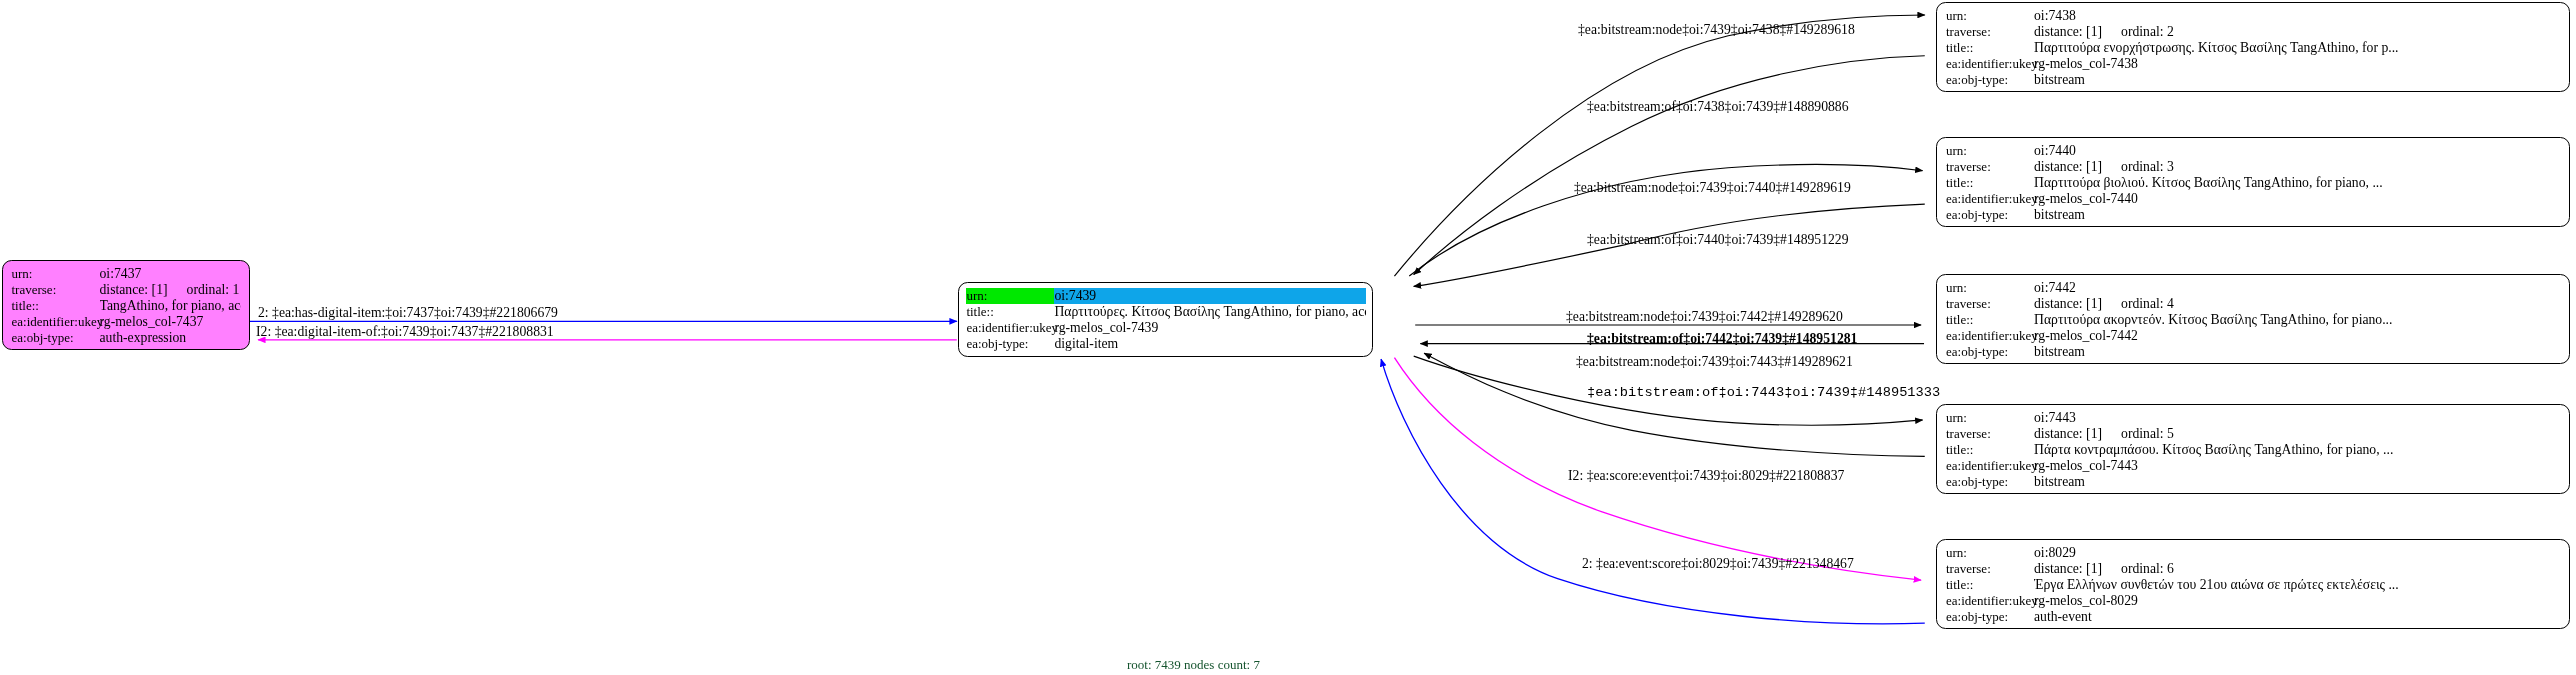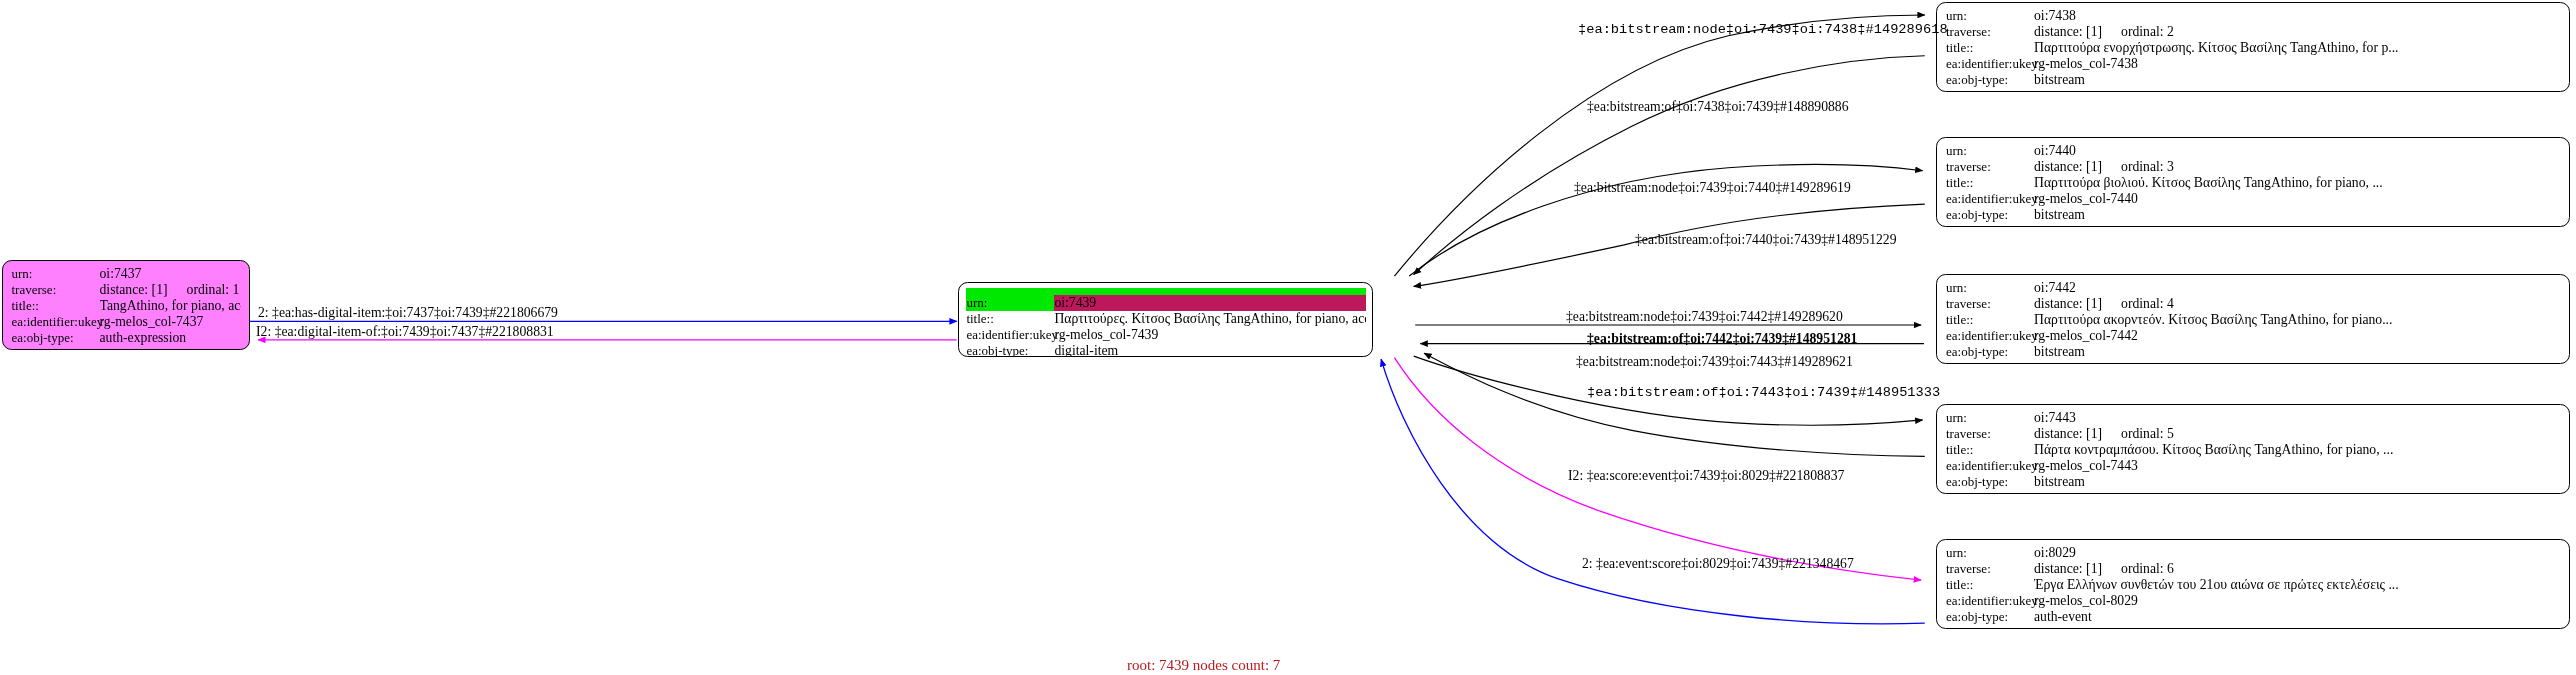--- a/index.html
+++ b/index.html
@@ -50,37 +50,37 @@
   .node .v {
     flex: 1 1 auto;
     overflow: hidden;
     text-overflow: clip;
     white-space: nowrap;
   }
   .node .row.hl {
     background: #00e800;
   }
   .node .row.hl .k { background: #00e800; }
-  .node .row.hl .v { background: #be185d; margin-top: 7px; }
+  .node .row.hl .v { background: #0ea5e9; }
   .trav .d { display: inline-block; }
   .trav .o { display: inline-block; margin-left: 19px; }
 
   .edge-label {
     position: absolute;
     font-family: "Liberation Serif", "DejaVu Serif", serif;
     font-size: 13.7px;
     line-height: 15px;
     color: #000000;
     white-space: nowrap;
     background: transparent;
   }
   .footer {
     position: absolute;
-    font-size: 15px;
-    color: #b91c1c;
+    font-size: 13px;
+    color: #14532d;
     white-space: nowrap;
   }
 </style>
 </head>
 <body>
 
 <div id="canvas">
 
   <svg id="edges" viewBox="0 0 3473 911">
     <defs>
@@ -273,25 +273,25 @@
     </div>
     <div class="row">
       <span class="k">ea:obj-type:</span>
       <span class="v">auth-event</span>
     </div>
   </div>
 
   <div class="edge-label" style="left:258px; top:305px;">2: ‡ea:has-digital-item:‡oi:7437‡oi:7439‡#221806679</div>
   <div class="edge-label" style="left:256px; top:324px;">I2: ‡ea:digital-item-of:‡oi:7439‡oi:7437‡#221808831</div>
 
-  <div class="edge-label" style="left:1578px; top:21.5px;font-family:Liberation Mono, monospace;">‡ea:bitstream:node‡oi:7439‡oi:7438‡#149289618</div>
+  <div class="edge-label" style="left:1578px; top:21.5px;">‡ea:bitstream:node‡oi:7439‡oi:7438‡#149289618</div>
   <div class="edge-label" style="left:1587px; top:99px;">‡ea:bitstream:of‡oi:7438‡oi:7439‡#148890886</div>
 
   <div class="edge-label" style="left:1574px; top:180px;">‡ea:bitstream:node‡oi:7439‡oi:7440‡#149289619</div>
-  <div class="edge-label" style="left:1587px; top:232px;margin-left:48px;">‡ea:bitstream:of‡oi:7440‡oi:7439‡#148951229</div>
+  <div class="edge-label" style="left:1587px; top:232px;">‡ea:bitstream:of‡oi:7440‡oi:7439‡#148951229</div>
 
   <div class="edge-label" style="left:1520px; top:309px;margin-left:46px;">‡ea:bitstream:node‡oi:7439‡oi:7442‡#149289620</div>
   <div class="edge-label" style="left:1587px; top:331px;font-weight:bold;">‡ea:bitstream:of‡oi:7442‡oi:7439‡#148951281</div>
   <div class="edge-label" style="left:1576px; top:354px;">‡ea:bitstream:node‡oi:7439‡oi:7443‡#149289621</div>
 
   <div class="edge-label" style="left:1587px; top:385px;font-family:Liberation Mono, monospace;">‡ea:bitstream:of‡oi:7443‡oi:7439‡#148951333</div>
 
   <div class="edge-label" style="left:1568px; top:468px;">I2: ‡ea:score:event‡oi:7439‡oi:8029‡#221808837</div>
 
   <div class="edge-label" style="left:1582px; top:546px;margin-top:10px;">2: ‡ea:event:score‡oi:8029‡oi:7439‡#221348467</div>

